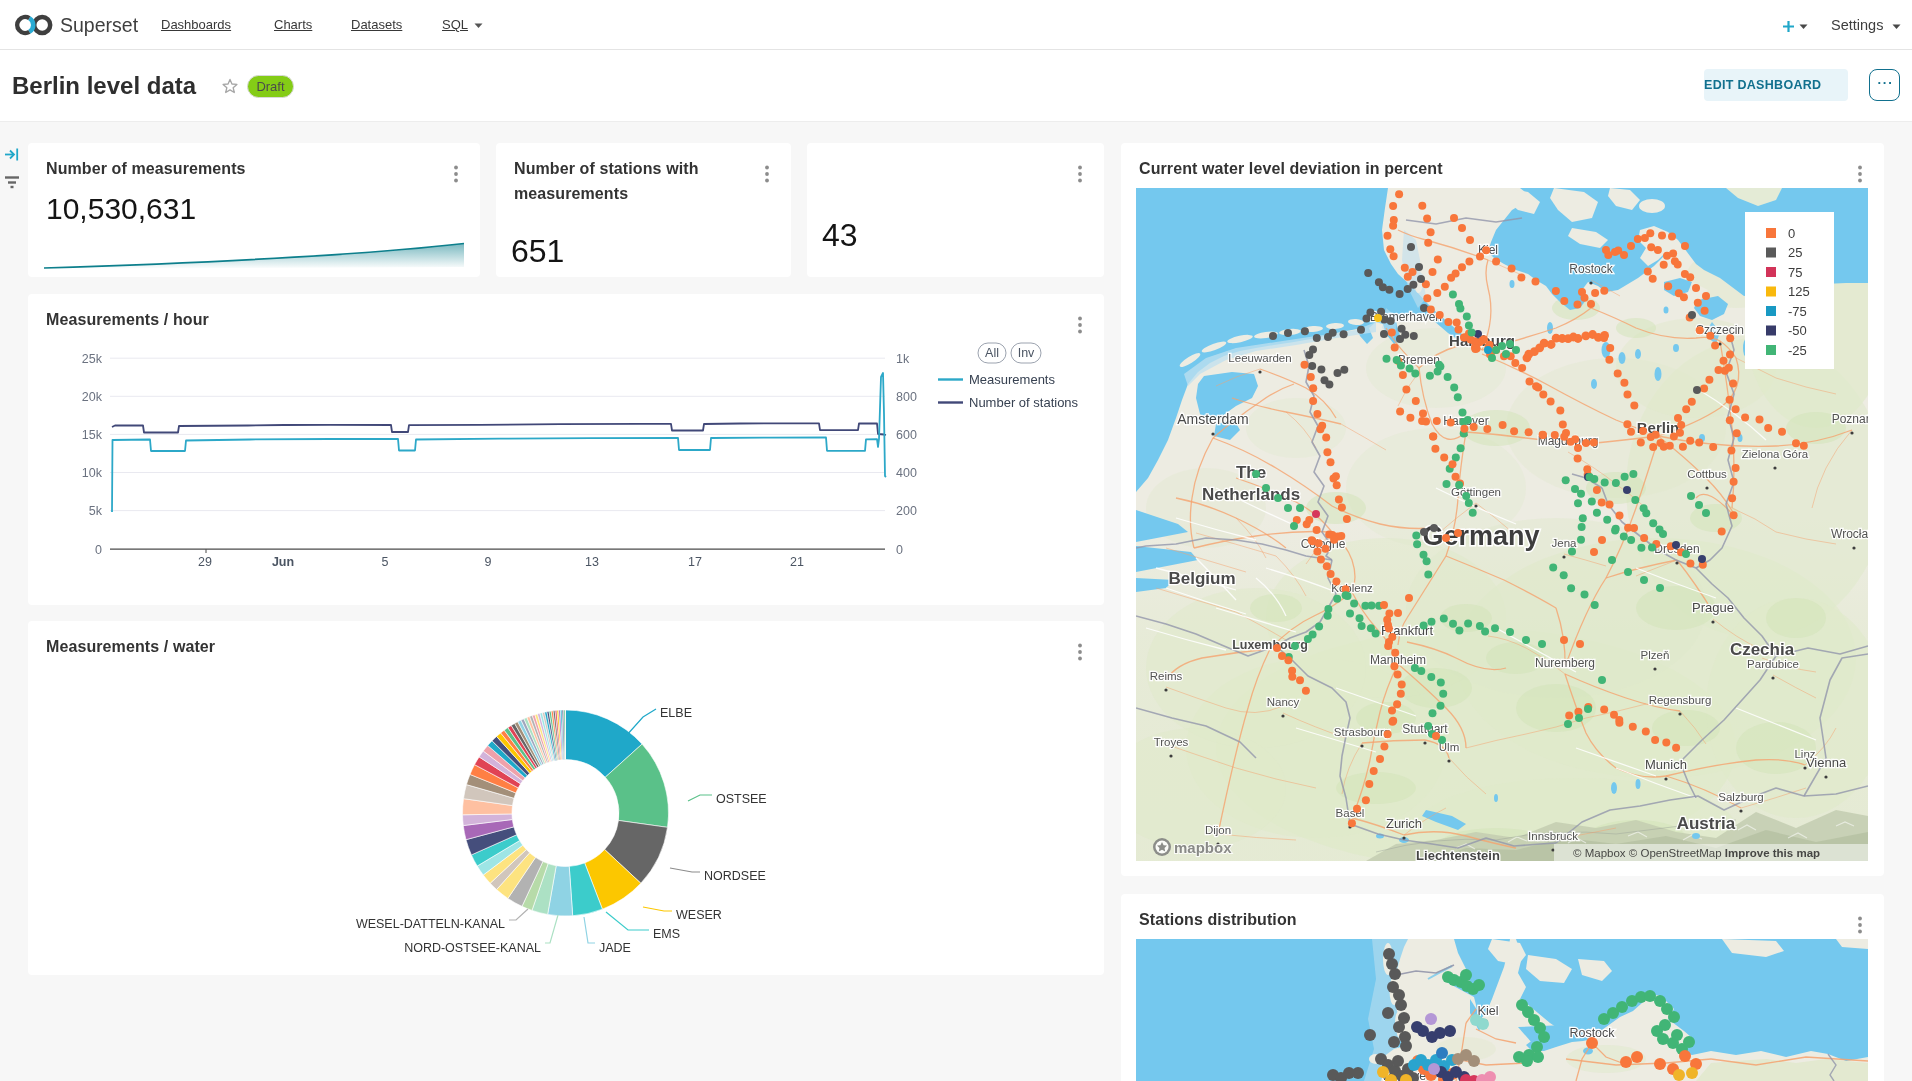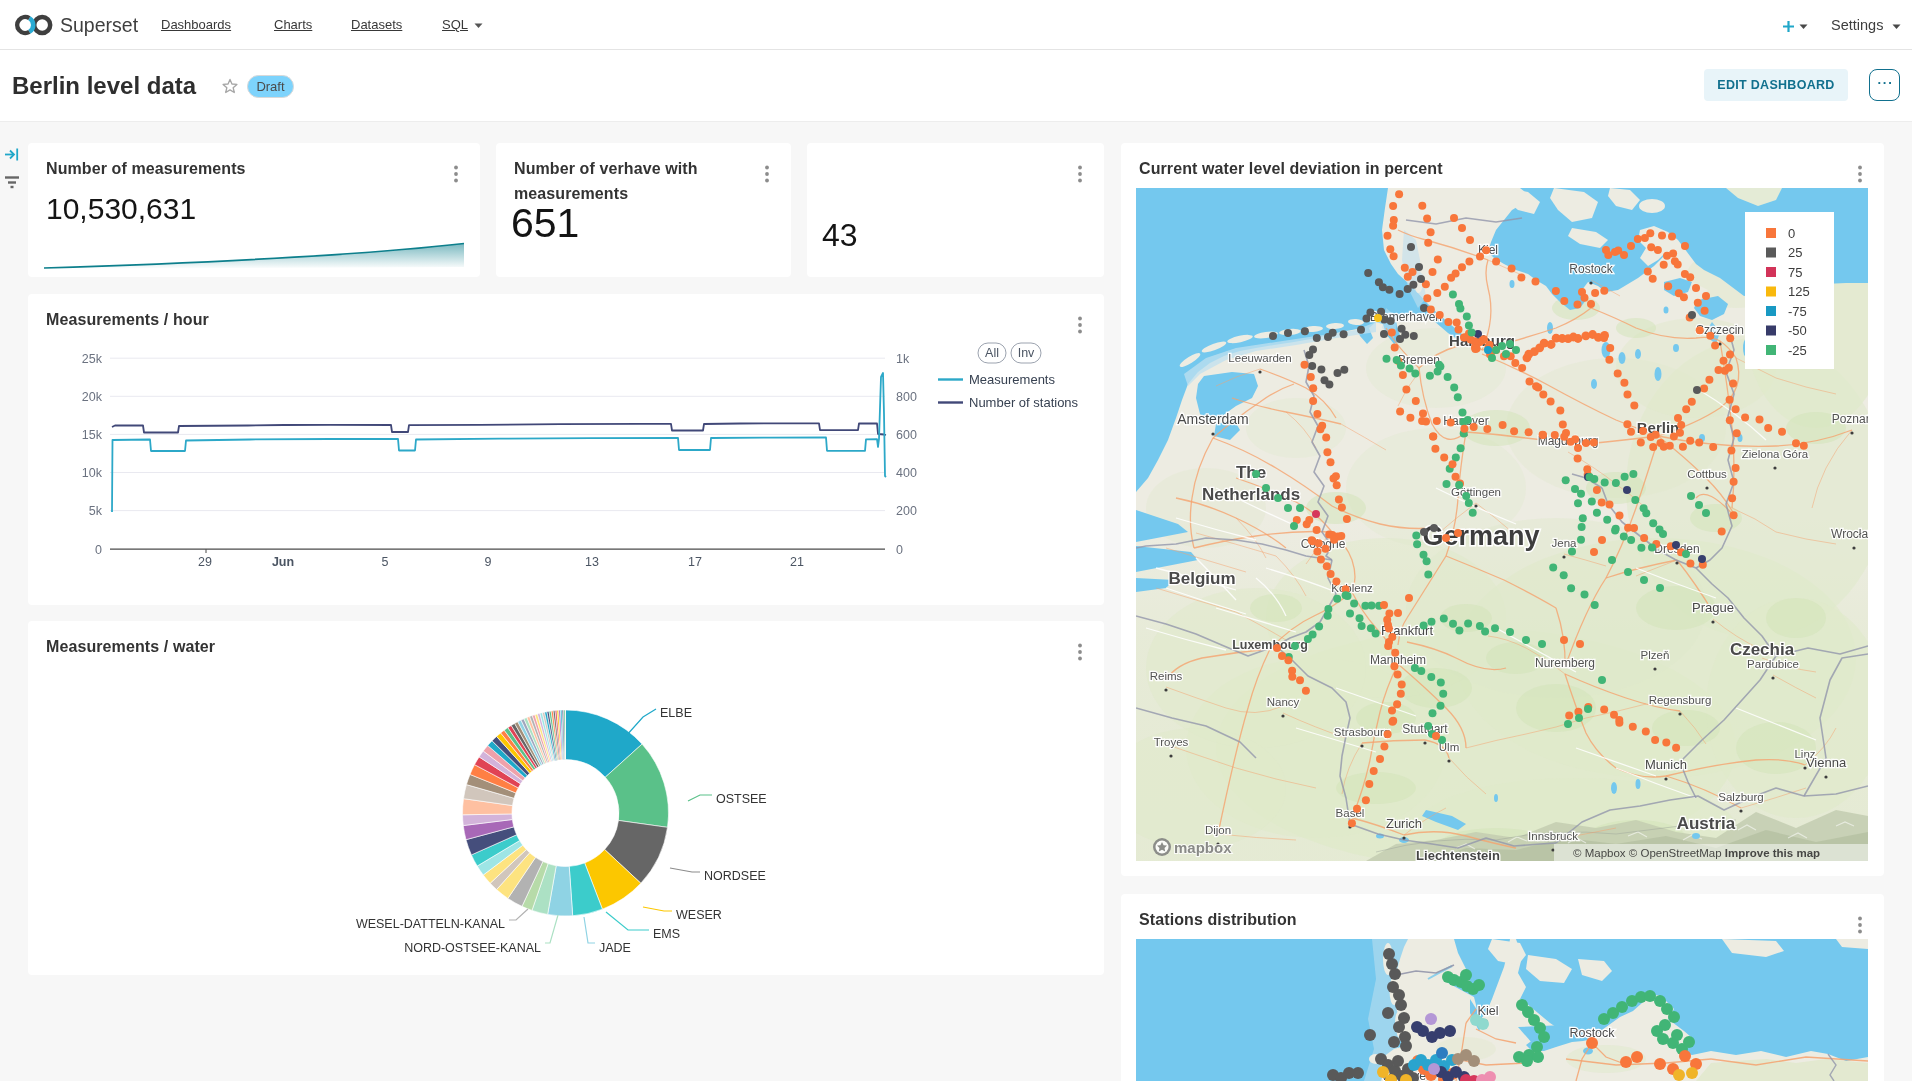--- a/index.html
+++ b/index.html
@@ -35,22 +35,22 @@
     <div style="position:absolute;left:1831px;top:0;height:50px;line-height:50px;font-size:14.5px;color:#3E3E3E">Settings</div>
     <svg style="position:absolute;left:1892px;top:24px" width="9" height="6" viewBox="0 0 9 6">
       <path d="M0.5,0.5 L4.5,5 L8.5,0.5 Z" fill="#484848"></path>
     </svg>
   </div>
 <div class="titlebar">
     <div style="position:absolute;left:12px;top:22px;font-size:24px;font-weight:700;color:#2E2E2E">Berlin level data</div>
     <svg style="position:absolute;left:221px;top:27px" width="18" height="18" viewBox="0 0 24 24">
       <path d="M12 3.2l2.6 6.1 6.6 0.55-5 4.35 1.5 6.45L12 17.2l-5.7 3.45 1.5-6.45-5-4.35 6.6-0.55z" fill="none" stroke="#A6A6A6" stroke-width="1.8" stroke-linejoin="round"></path>
     </svg>
-    <div style="position:absolute;left:247px;top:25px;width:47px;height:23px;border:1px solid #D9D9D9;background:#7dd3fc;border-radius:12px;text-align:center;line-height:21px;font-size:13px;color:#4B4B4B">Draft</div>
-    <div style="position:absolute;left:1704px;top:19px;width:144px;height:32px;background:#E8F4F9;border-radius:4px;text-align:center;line-height:32px;font-size:12.5px;font-weight:700;color:#11708E;letter-spacing:0.3px">EDIT DASHBOARD</div>
+    <div style="position:absolute;left:247px;top:25px;width:47px;height:23px;border:1px solid #D9D9D9;background:#84cc16;border-radius:12px;text-align:center;line-height:21px;font-size:13px;color:#4B4B4B">Draft</div>
+    <div style="position:absolute;left:1704px;top:19px;width:144px;height:32px;background:#E8F4F9;border-radius:4px;text-align:left;line-height:32px;font-size:12.5px;font-weight:700;color:#11708E;letter-spacing:0.3px">EDIT DASHBOARD</div>
     <div style="position:absolute;left:1869px;top:19px;width:31px;height:32px;border:1px solid #11708E;border-radius:8px;background:#fff;">
       <div style="position:absolute;left:0;width:31px;top:5px;text-align:center;color:#11708E;font-size:13px;font-weight:700;letter-spacing:1px">···</div>
     </div>
   </div>
 <svg style="position:absolute;left:5px;top:148px" width="14" height="13" viewBox="0 0 14 13">
 <path d="M0,6.5 H8" stroke="#20A7C9" stroke-width="1.8"></path>
     <path d="M5,2.5 L9,6.5 L5,10.5" fill="none" stroke="#20A7C9" stroke-width="1.8"></path>
 <path d="M12.2,0.5 V12.5" stroke="#20A7C9" stroke-width="1.8"></path>
   </svg>
 <svg style="position:absolute;left:4px;top:176px" width="16" height="13" viewBox="0 0 16 13">
@@ -71,27 +71,27 @@
     </svg>
     <div class="ctitle">Number of measurements</div>
     <svg style="position:absolute;left:426px;top:22px" width="4" height="18" viewBox="0 0 4 18">
       <circle cx="2" cy="2.5" r="1.9" fill="#8C8C8C"></circle>
       <circle cx="2" cy="9" r="1.9" fill="#8C8C8C"></circle>
       <circle cx="2" cy="15.5" r="1.9" fill="#8C8C8C"></circle>
     </svg>
     <div style="position:absolute;left:18px;top:51px;font-size:30px;line-height:30px;color:#141414">10,530,631</div>
   </div>
 <div class="card" style="left:496px;top:143px;width:295px;height:134px">
-    <div class="ctitle" style="width:230px">Number of verhave with measurements</div>
+    <div class="ctitle" style="width:230px">Number of stations with measurements</div>
     <svg style="position:absolute;left:269px;top:22px" width="4" height="18" viewBox="0 0 4 18">
       <circle cx="2" cy="2.5" r="1.9" fill="#8C8C8C"></circle>
       <circle cx="2" cy="9" r="1.9" fill="#8C8C8C"></circle>
       <circle cx="2" cy="15.5" r="1.9" fill="#8C8C8C"></circle>
     </svg>
-    <div style="position:absolute;left:15px;top:64px;font-size:41px;line-height:32px;color:#141414">651</div>
+    <div style="position:absolute;left:15px;top:92px;font-size:32px;line-height:32px;color:#141414">651</div>
   </div>
 <div class="card" style="left:807px;top:143px;width:297px;height:134px">
     <svg style="position:absolute;left:271px;top:22px" width="4" height="18" viewBox="0 0 4 18">
       <circle cx="2" cy="2.5" r="1.9" fill="#8C8C8C"></circle>
       <circle cx="2" cy="9" r="1.9" fill="#8C8C8C"></circle>
       <circle cx="2" cy="15.5" r="1.9" fill="#8C8C8C"></circle>
     </svg>
     <div style="position:absolute;left:15px;top:76px;font-size:32px;line-height:32px;color:#141414">43</div>
   </div>
 <div class="card" style="left:28px;top:294px;width:1076px;height:311px">

